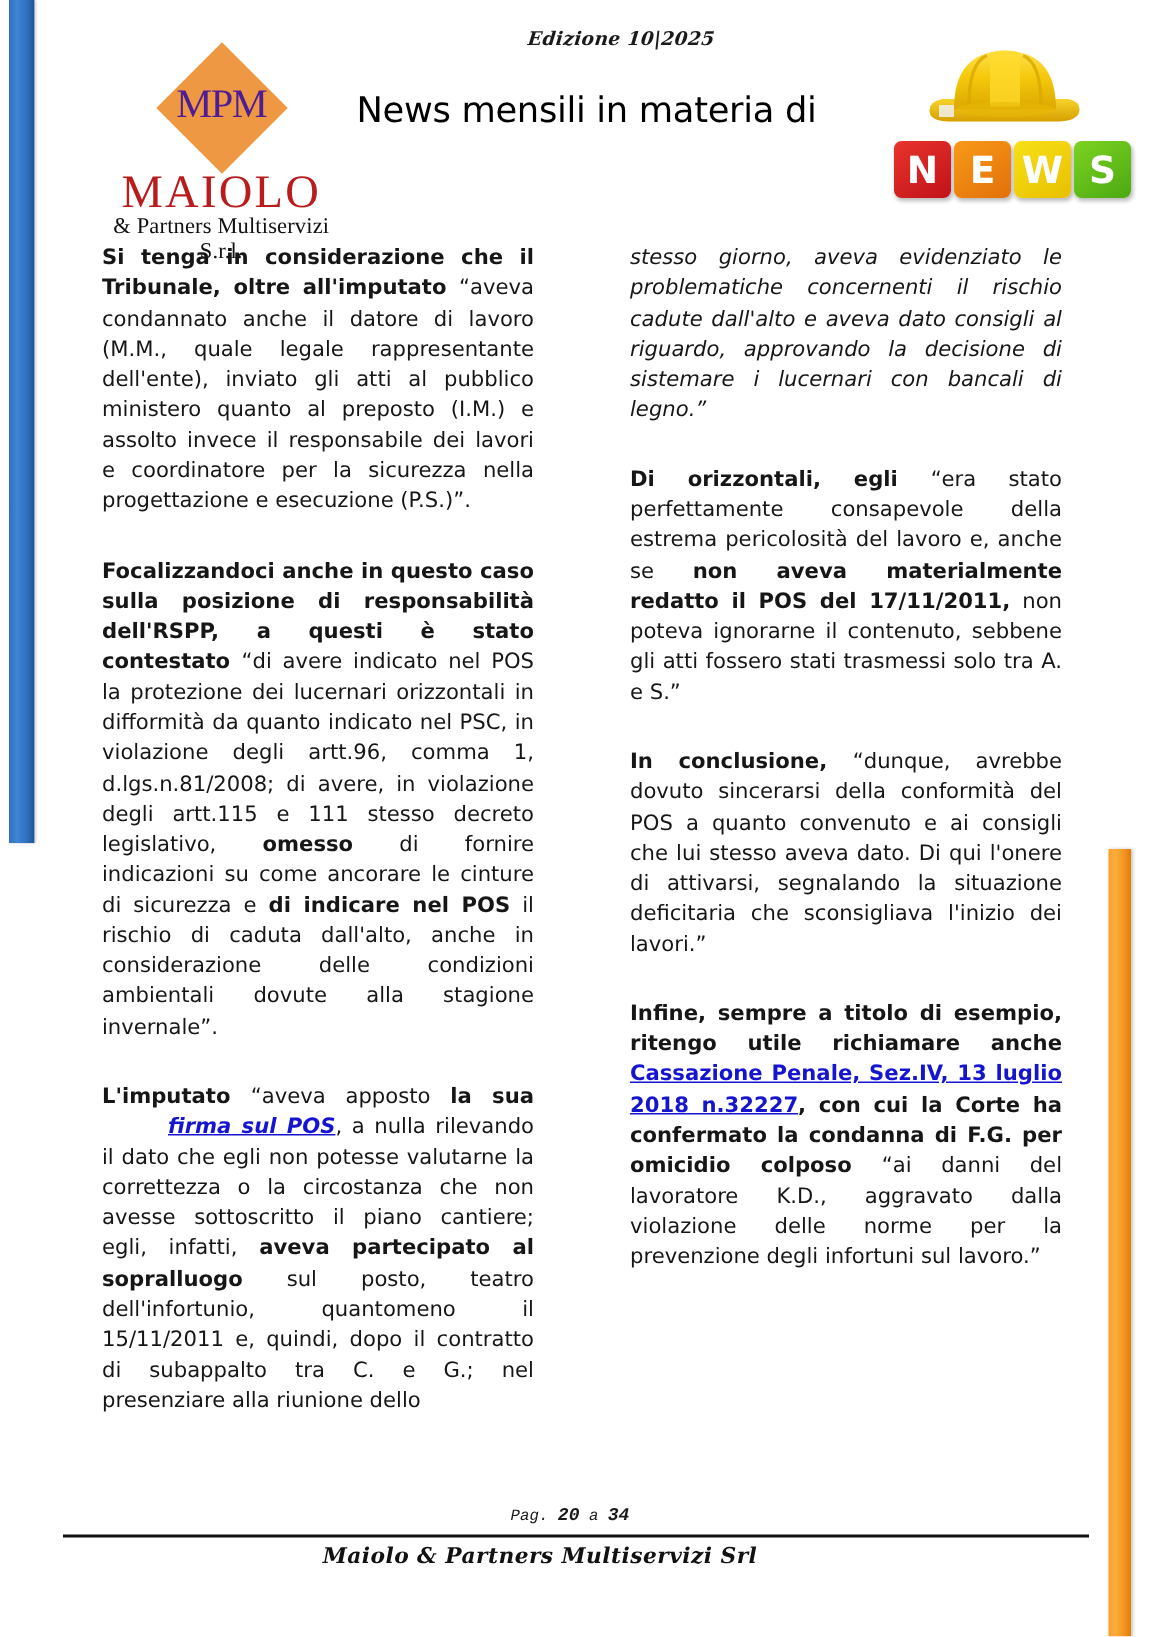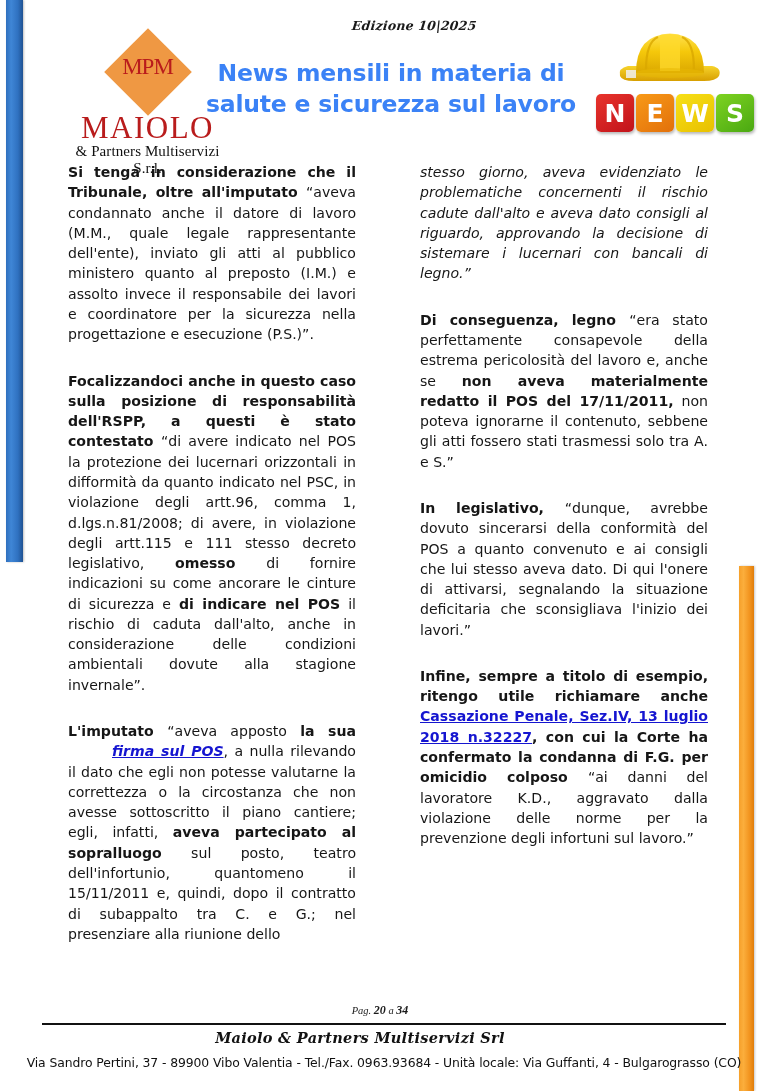--- a/index.html
+++ b/index.html
@@ -79,22 +79,22 @@
     background: #ef9843;
     transform: rotate(45deg);
   }
   .logo-mpm {
     position: absolute;
     left: 0;
     top: 26px;
     width: 88px;
     text-align: center;
     font-family: "Liberation Serif", serif;
-    font-size: 23px;
-    color: #b91c1c;
+    font-size: 27px;
+    color: #4c1d95;
     letter-spacing: -1px;
   }
   .logo-maiolo {
     font-family: "Liberation Serif", serif;
     font-size: 31px;
     color: #b91c1c;
     letter-spacing: 1.5px;
     line-height: 1;
     margin-top: -4px;
   }
@@ -107,24 +107,24 @@
   }
 
   
   .headline {
     position: absolute;
     left: 200px;
     top: 58px;
     width: 382px;
     text-align: center;
     font-family: "DejaVu Sans", sans-serif;
-    font-weight: bold;
+    font-weight: normal;
     font-size: 23.5px;
     line-height: 1.32;
-    color: #3b82f6;
+    color: #000000;
     letter-spacing: -0.2px;
   }
 
   
   .news-logo {
     position: absolute;
     left: 588px;
     top: 24px;
     width: 168px;
     height: 130px;
@@ -215,21 +215,21 @@
     bottom: 0;
     width: 768px;
     height: 92px;
   }
   .footer-pag {
     position: absolute;
     left: 0;
     top: 4px;
     width: 760px;
     text-align: center;
-    font-family: Liberation Serif, serif;
+    font-family: Liberation Mono, monospace;
     font-style: italic;
     font-size: 10.5px;
     color: #1a1a1a;
   }
   .footer-pag .pagnum { font-weight: bold; font-size: 12px; }
   .footer-rule {
     position: absolute;
     left: 42px;
     top: 24px;
     width: 684px;
@@ -275,21 +275,20 @@
     <div class="logo-diamond-wrap">
       <div class="logo-diamond"></div>
       <div class="logo-mpm">MPM</div>
     </div>
     <div class="logo-maiolo">MAIOLO</div>
     <div class="logo-sub">&amp; Partners Multiservizi S.r.l.</div>
   </div>
 
   <div class="headline">
     <div>News mensili in materia di</div>
-    <div>salute e sicurezza sul lavoro</div>
   </div>
 
   <div class="news-logo">
     <svg class="helmet" viewBox="0 0 108 62">
       <defs>
         <linearGradient id="hg" x1="0" y1="0" x2="0" y2="1">
           <stop offset="0%" stop-color="#ffe14d"></stop>
           <stop offset="45%" stop-color="#f5c80b"></stop>
           <stop offset="100%" stop-color="#dba800"></stop>
         </linearGradient>
@@ -324,27 +323,26 @@
     <p><span class="rm">Focalizzandoci anche in questo caso sulla posizione di responsabilità dell'RSPP, a questi è stato contestato </span><span class="it">“di avere indicato nel POS la protezione dei lucernari orizzontali in difformità da quanto indicato nel PSC, in violazione degli artt.96, comma 1, d.lgs.n.81/2008; di avere, in violazione degli artt.115 e 111 stesso decreto legislativo, </span><span class="it bd">omesso</span><span class="it"> di fornire indicazioni su come ancorare le cinture di sicurezza e </span><span class="it bd">di indicare nel POS</span><span class="it"> il rischio di caduta dall'alto, anche in considerazione delle condizioni ambientali dovute alla stagione invernale”.</span></p>
 
     <p><span class="rm">L'imputato </span><span class="it">“aveva apposto </span><span class="it bd">la sua </span><span class="lnk-it">firma sul POS</span><span class="it">, a nulla rilevando il dato che egli non potesse valutarne la correttezza o la circostanza che non avesse sottoscritto il piano cantiere; egli, infatti, </span><span class="it bd">aveva partecipato al sopralluogo</span><span class="it"> sul posto, teatro dell'infortunio, quantomeno il 15/11/2011 e, quindi, dopo il contratto di subappalto tra C. e G.; nel presenziare alla riunione dello</span></p>
 
   </div>
 
   <div class="col col-right">
 
     <p class="italic-p"><span class="it">stesso giorno, aveva evidenziato le problematiche concernenti il rischio cadute dall'alto e aveva dato consigli al riguardo, approvando la decisione di sistemare i lucernari con bancali di legno.”</span></p>
 
-    <p><span class="rm">Di conseguenza, legno </span><span class="it">“era stato perfettamente consapevole della estrema pericolosità del lavoro e, anche se </span><span class="it bd">non aveva materialmente redatto il POS del 17/11/2011,</span><span class="it"> non poteva ignorarne il contenuto, sebbene gli atti fossero stati trasmessi solo tra A. e S.”</span></p>
-
-    <p><span class="rm">In legislativo, </span><span class="it">“dunque, avrebbe dovuto sincerarsi della conformità del POS a quanto convenuto e ai consigli che lui stesso aveva dato. Di qui l'onere di attivarsi, segnalando la situazione deficitaria che sconsigliava l'inizio dei lavori.”</span></p>
+    <p><span class="rm">Di orizzontali, egli </span><span class="it">“era stato perfettamente consapevole della estrema pericolosità del lavoro e, anche se </span><span class="it bd">non aveva materialmente redatto il POS del 17/11/2011,</span><span class="it"> non poteva ignorarne il contenuto, sebbene gli atti fossero stati trasmessi solo tra A. e S.”</span></p>
+
+    <p><span class="rm">In conclusione, </span><span class="it">“dunque, avrebbe dovuto sincerarsi della conformità del POS a quanto convenuto e ai consigli che lui stesso aveva dato. Di qui l'onere di attivarsi, segnalando la situazione deficitaria che sconsigliava l'inizio dei lavori.”</span></p>
 
     <p><span class="rm">Infine, sempre a titolo di esempio, ritengo utile richiamare anche </span><span class="lnk">Cassazione Penale, Sez.IV, 13 luglio 2018 n.32227</span><span class="rm">, con cui la Corte ha confermato la condanna di F.G. per omicidio colposo </span><span class="it">“ai danni del lavoratore K.D., aggravato dalla violazione delle norme per la prevenzione degli infortuni sul lavoro.”</span></p>
 
   </div>
 </div>
 
 <div class="footer">
   <div class="footer-pag"><span>Pag. </span><span class="pagnum">20</span><span> a </span><span class="pagnum">34</span></div>
   <div class="footer-rule"></div>
   <div class="footer-company">Maiolo &amp; Partners Multiservizi Srl</div>
-  <div class="footer-address">Via Sandro Pertini, 37 - 89900 Vibo Valentia - Tel./Fax. 0963.93684 - Unità locale: Via Guffanti, 4 - Bulgarograsso (CO)</div>
 </div>
 
 </body></html>

